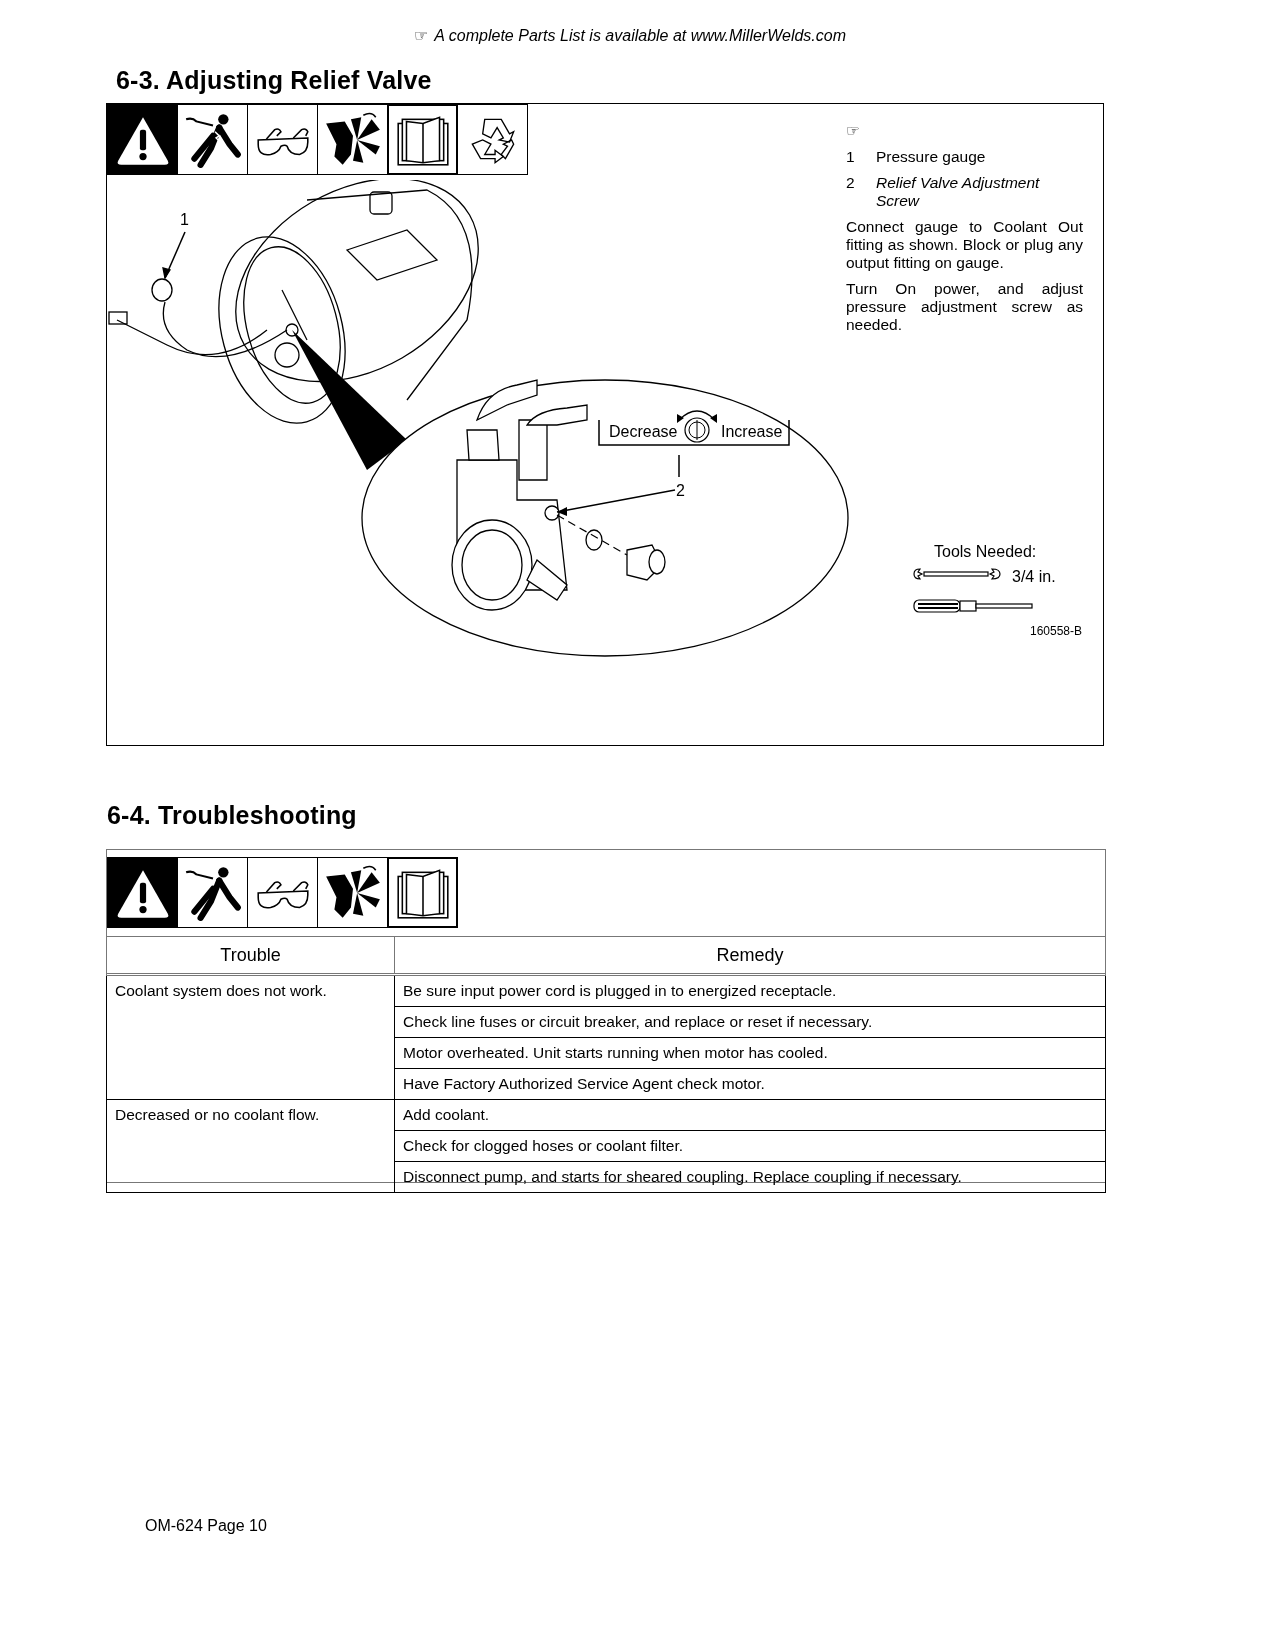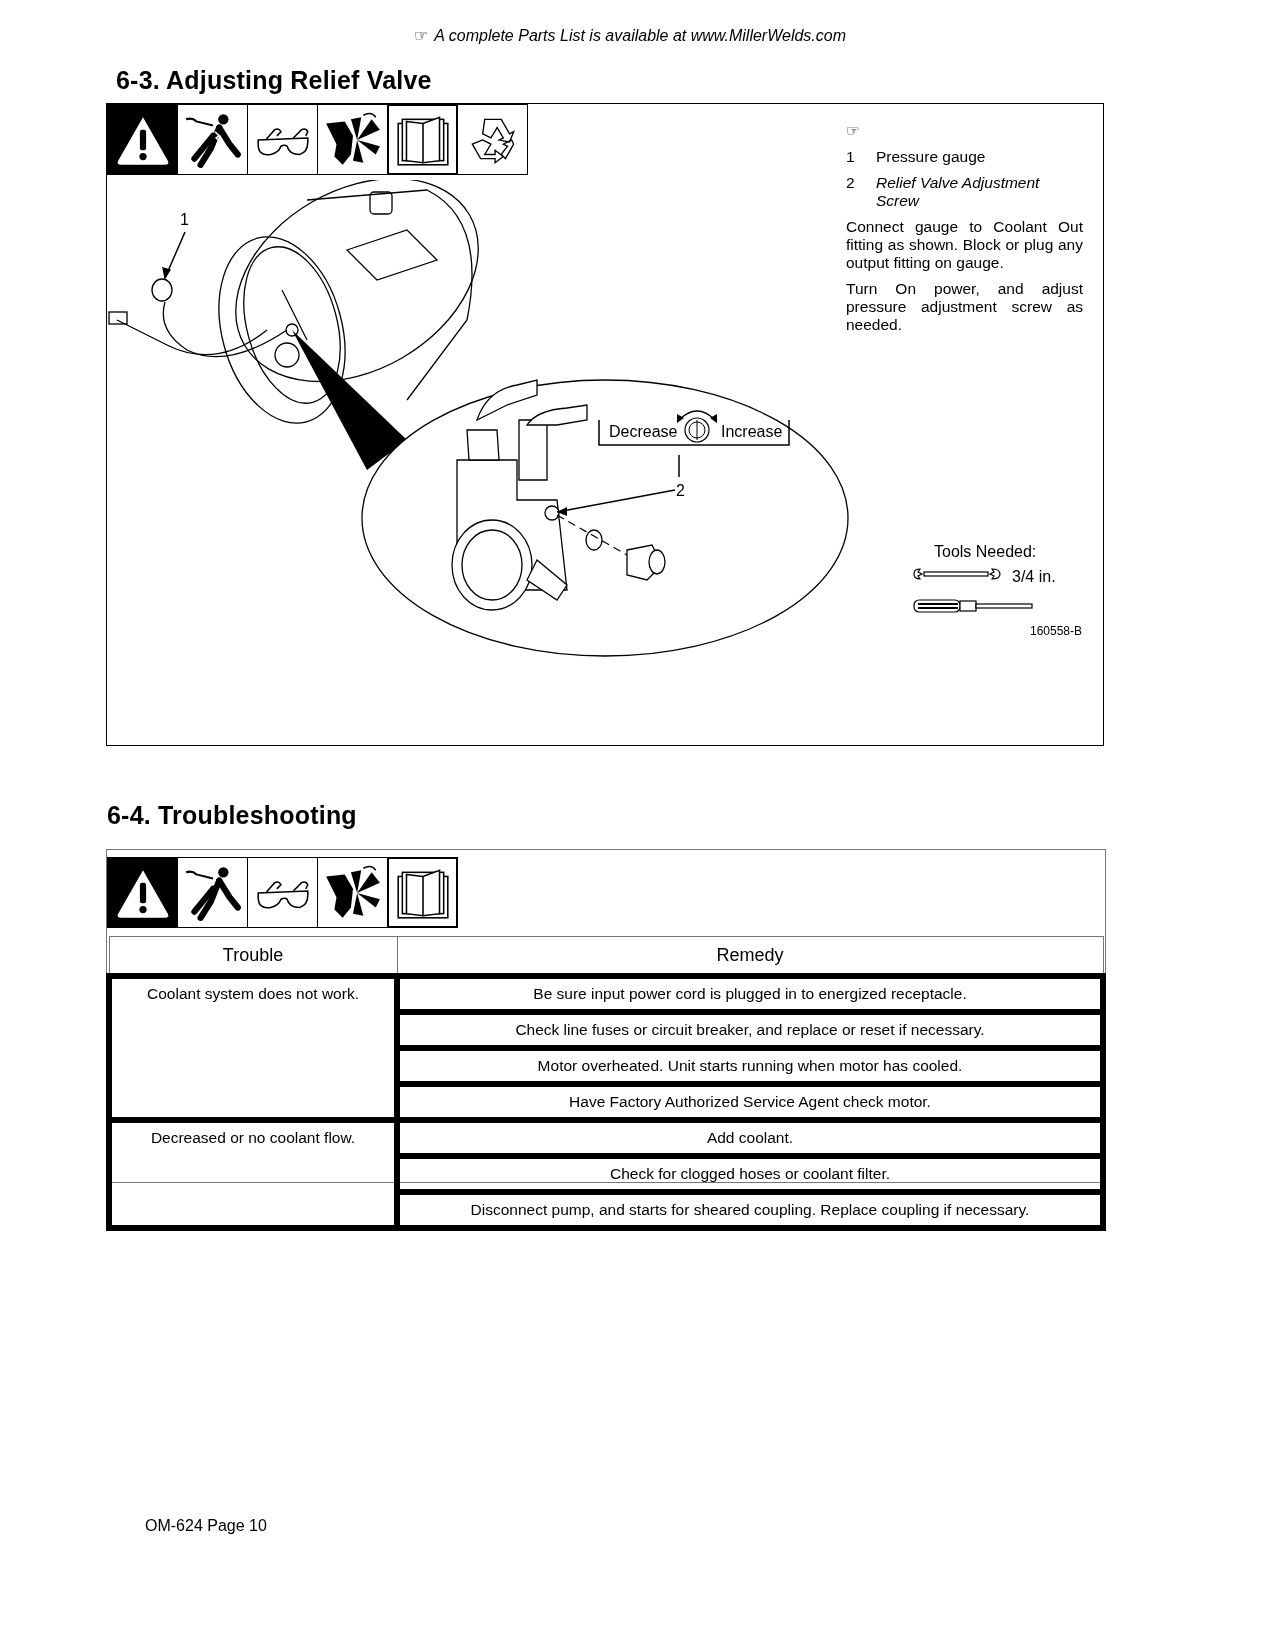--- a/index.html
+++ b/index.html
@@ -18,21 +18,21 @@
   .icon-cell svg { width: 62px; height: 62px; }
   .side-text { font-size: 15.5px; line-height: 18px; }
   .side-text p { margin: 0 0 8px 0; text-align: justify; }
   .note { display: flex; font-style: italic; margin-bottom: 8px; }
   .note .hand { font-style: normal; width: 30px; flex: none; }
   .note .t { text-align: justify; }
   .item { display: flex; margin-bottom: 8px; }
   .item .n { width: 30px; flex: none; }
   table.ts { position: absolute; border-collapse: collapse; font-size: 15.5px; }
   table.ts th { font-size: 18px; font-weight: normal; height: 34px; border: 1px solid #777; border-bottom: 3px double #777; }
-  table.ts td { border: 6px solid #000000; padding: 0 8px; height: 30px; vertical-align: middle; text-align: center; }
+  table.ts td { border: 1px solid #000000; padding: 0 8px; height: 30px; vertical-align: middle; }
   table.ts td.trouble { vertical-align: top; padding-top: 6px; }
   .label { font-size: 16px; }
 </style>
 </head>
 <body>
 
 <div class="abs top-note">
   <span class="hand">☞</span><span>A complete Parts List is available at www.MillerWelds.com</span>
 </div>
 

